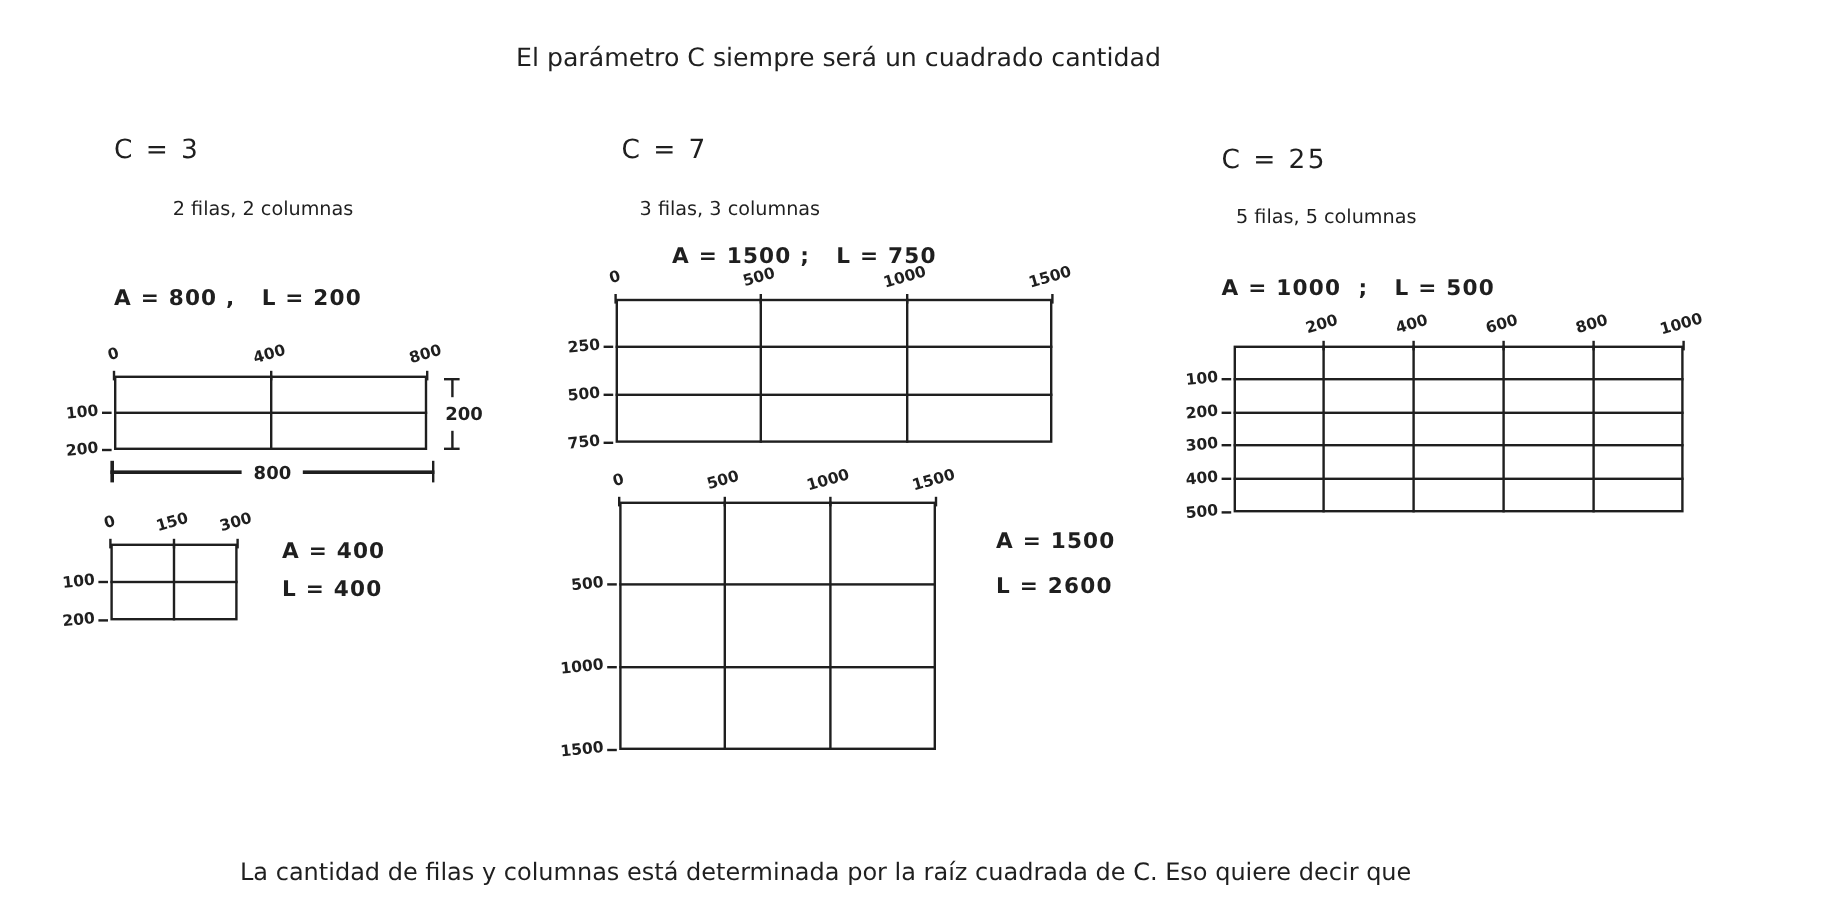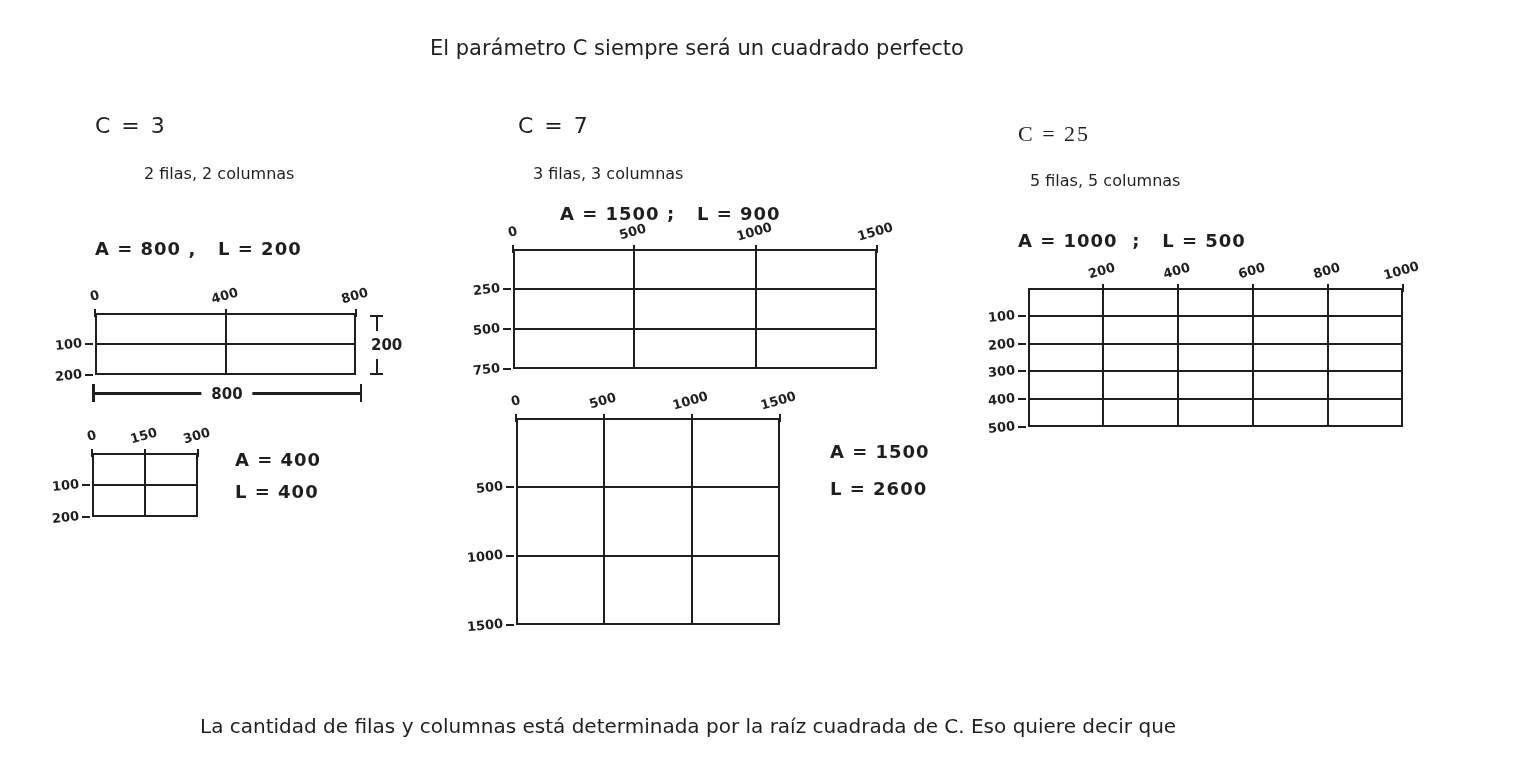--- a/index.html
+++ b/index.html
@@ -33,21 +33,21 @@
   }
   .tick-mark { position: absolute; background: var(--ink); }
   .dim-label { font-size: 15px; font-weight: bold; }
   .dim-part { position: absolute; background: var(--ink); }
 </style>
 </head>
 <body>
 
 <div>
 
-  <div class="abs title" style="left:430px; top:36px;">El parámetro C siempre será un cuadrado perfecto</div>
+  <div class="abs title" style="left:430px; top:36px;">El parámetro C siempre será un cuadrado cantidad</div>
 
   <div class="abs c-label" style="left:95px; top:113px;">C = 3</div>
   <div class="abs dims-label" style="left:144px; top:164px;">2 filas, 2 columnas</div>
   <div class="abs params" style="left:95px; top:238px;">A = 800 ,   L = 200</div>
   <div class="grid" style="left: 95px; top: 313px; width: 261px; height: 62px;">
       <div class="grid-frame"></div>
       <div class="gline" style="left: calc(50% - 1px); top: 0px; bottom: 0px; width: 2px;"></div>
       <div class="gline" style="top: calc(50% - 1px); left: 0px; right: 0px; height: 2px;"></div>
       <div class="tick-label-x" style="left: 0%; top: -25px;">0</div>
       <div class="tick-mark" style="left: calc(0% - 1px); top: -4px; width: 2px; height: 8px;"></div>
@@ -86,21 +86,21 @@
       <div class="tick-label-y" style="top: 50%;">100</div>
       <div class="tick-mark" style="top: calc(50% - 1px); left: -10px; width: 8px; height: 2px;"></div>
       <div class="tick-label-y" style="top: 100%;">200</div>
       <div class="tick-mark" style="top: calc(100% - 1px); left: -10px; width: 8px; height: 2px;"></div>
     </div>
   <div class="abs annot" style="left:235px; top:449px;">A = 400</div>
   <div class="abs annot" style="left:235px; top:481px;">L = 400</div>
 
   <div class="abs c-label" style="left:518px; top:113px;">C = 7</div>
   <div class="abs dims-label" style="left:533px; top:164px;">3 filas, 3 columnas</div>
-  <div class="abs params" style="left:560px; top:203px;">A = 1500 ;   L = 900</div>
+  <div class="abs params" style="left:560px; top:203px;">A = 1500 ;   L = 750</div>
   <div class="grid" style="left: 513px; top: 249px; width: 364px; height: 120px;">
       <div class="grid-frame"></div>
       <div class="gline" style="left: calc(33.3333% - 1px); top: 0px; bottom: 0px; width: 2px;"></div>
       <div class="gline" style="left: calc(66.6667% - 1px); top: 0px; bottom: 0px; width: 2px;"></div>
       <div class="gline" style="top: calc(33.3333% - 1px); left: 0px; right: 0px; height: 2px;"></div>
       <div class="gline" style="top: calc(66.6667% - 1px); left: 0px; right: 0px; height: 2px;"></div>
       <div class="tick-label-x" style="left: 0%; top: -25px;">0</div>
       <div class="tick-mark" style="left: calc(0% - 1px); top: -4px; width: 2px; height: 8px;"></div>
       <div class="tick-label-x" style="left: 33.3333%; top: -25px;">500</div>
       <div class="tick-mark" style="left: calc(33.3333% - 1px); top: -4px; width: 2px; height: 8px;"></div>
@@ -132,21 +132,21 @@
       <div class="tick-label-y" style="top: 33.3333%;">500</div>
       <div class="tick-mark" style="top: calc(33.3333% - 1px); left: -10px; width: 8px; height: 2px;"></div>
       <div class="tick-label-y" style="top: 66.6667%;">1000</div>
       <div class="tick-mark" style="top: calc(66.6667% - 1px); left: -10px; width: 8px; height: 2px;"></div>
       <div class="tick-label-y" style="top: 100%;">1500</div>
       <div class="tick-mark" style="top: calc(100% - 1px); left: -10px; width: 8px; height: 2px;"></div>
     </div>
   <div class="abs annot" style="left:830px; top:441px;">A = 1500</div>
   <div class="abs annot" style="left:830px; top:478px;">L = 2600</div>
 
-  <div class="abs c-label" style="left:1018px; top:121px;font-family:Liberation Serif, serif;">C = 25</div>
+  <div class="abs c-label" style="left:1018px; top:121px;">C = 25</div>
   <div class="abs dims-label" style="left:1030px; top:171px;">5 filas, 5 columnas</div>
   <div class="abs params" style="left:1018px; top:230px;">A = 1000  ;   L = 500</div>
   <div class="grid" style="left: 1028px; top: 288px; width: 375px; height: 139px;">
       <div class="grid-frame"></div>
       <div class="gline" style="left: calc(20% - 1px); top: 0px; bottom: 0px; width: 2px;"></div>
       <div class="gline" style="left: calc(40% - 1px); top: 0px; bottom: 0px; width: 2px;"></div>
       <div class="gline" style="left: calc(60% - 1px); top: 0px; bottom: 0px; width: 2px;"></div>
       <div class="gline" style="left: calc(80% - 1px); top: 0px; bottom: 0px; width: 2px;"></div>
       <div class="gline" style="top: calc(20% - 1px); left: 0px; right: 0px; height: 2px;"></div>
       <div class="gline" style="top: calc(40% - 1px); left: 0px; right: 0px; height: 2px;"></div>

